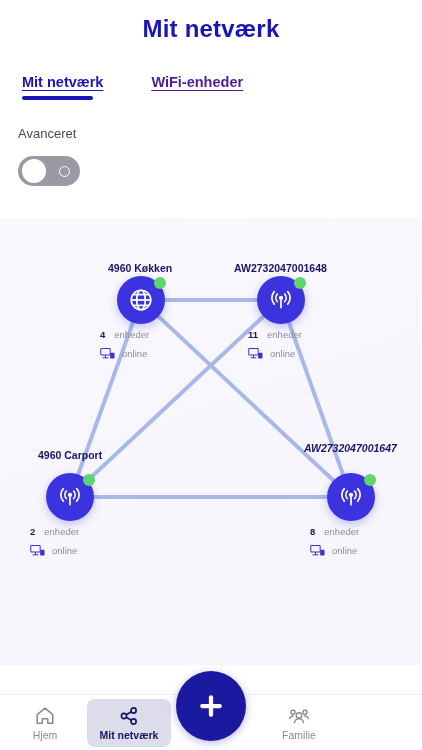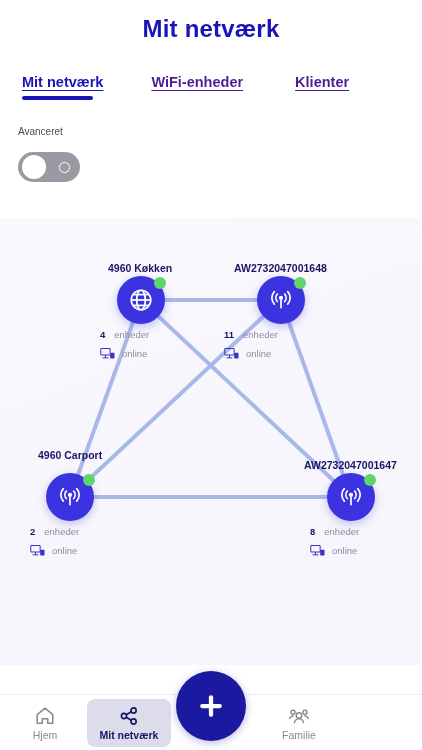--- a/index.html
+++ b/index.html
@@ -63,21 +63,21 @@
   }
   .tab-sp-1 { width: 40px; }
   .tab-sp-2 { width: 44px; }
 
   
   .advanced-block {
     background: #ffffff;
     padding: 10px 18px 16px 18px;
   }
   .advanced-label {
-    font-size: 10px;
+    font-size: 13px;
     color: #4a4a55;
     margin-bottom: 15px;
   }
   .toggle {
     width: 62px;
     height: 30px;
     border-radius: 15px;
     background: #9a9aa2;
     display: flex;
     align-items: center;
@@ -222,23 +222,20 @@
 <div class="tab-bar">
   <div class="tab active">
     <span>Mit netværk</span>
     <span class="tab-indicator"></span>
   </div>
   <div class="tab-sp-1"></div>
   <div class="tab">
     <span>WiFi-enheder</span>
   </div>
   <div class="tab-sp-2"></div>
-  <div class="tab">
-    <span>Klienter</span>
-  </div>
 </div>
 
 <div class="advanced-block">
   <div class="advanced-label">Avanceret</div>
   <div class="toggle">
     <div class="toggle-knob"></div>
     <div class="toggle-offdot"></div>
   </div>
 </div>
 
@@ -287,21 +284,21 @@
     <svg viewBox="0 0 24 24" fill="none" stroke="#ffffff" stroke-width="1.6" stroke-linecap="round">
       <circle cx="12" cy="10" r="2" fill="#ffffff" stroke="none"></circle>
       <path d="M8.6 6.6a5 5 0 0 0 0 6.8"></path>
       <path d="M15.4 6.6a5 5 0 0 1 0 6.8"></path>
       <path d="M5.8 4.2a8.6 8.6 0 0 0 0 11.6"></path>
       <path d="M18.2 4.2a8.6 8.6 0 0 1 0 11.6"></path>
       <line x1="12" y1="12" x2="12" y2="19"></line>
     </svg>
     <span class="status-dot"></span>
   </div>
-  <div class="node-meta" style="left:224px; top:111px;">
+  <div class="node-meta" style="left:248px; top:111px;">
     <div class="meta-row1">
       <span class="meta-count">11</span>
       <span>enheder</span>
     </div>
     <div class="meta-row2">
       <svg viewBox="0 0 22 18" fill="none" stroke="#3b33c8" stroke-width="1.4">
         <rect x="1" y="2" width="13" height="9" rx="1"></rect>
         <line x1="7.5" y1="11" x2="7.5" y2="15"></line>
         <line x1="3.5" y1="15" x2="11.5" y2="15"></line>
         <rect x="14" y="8" width="6" height="8" rx="1" fill="#3b33c8" stroke="none"></rect>
@@ -331,21 +328,21 @@
       <svg viewBox="0 0 22 18" fill="none" stroke="#3b33c8" stroke-width="1.4">
         <rect x="1" y="2" width="13" height="9" rx="1"></rect>
         <line x1="7.5" y1="11" x2="7.5" y2="15"></line>
         <line x1="3.5" y1="15" x2="11.5" y2="15"></line>
         <rect x="14" y="8" width="6" height="8" rx="1" fill="#3b33c8" stroke="none"></rect>
       </svg>
       <span>online</span>
     </div>
   </div>
 
-  <div class="node-label" style="left:304px; top:241px;">AW2732047001647</div>
+  <div class="node-label" style="left:304px; top:224px;font-style:italic;">AW2732047001647</div>
   <div class="node" style="left:327px; top:255px;">
     <svg viewBox="0 0 24 24" fill="none" stroke="#ffffff" stroke-width="1.6" stroke-linecap="round">
       <circle cx="12" cy="10" r="2" fill="#ffffff" stroke="none"></circle>
       <path d="M8.6 6.6a5 5 0 0 0 0 6.8"></path>
       <path d="M15.4 6.6a5 5 0 0 1 0 6.8"></path>
       <path d="M5.8 4.2a8.6 8.6 0 0 0 0 11.6"></path>
       <path d="M18.2 4.2a8.6 8.6 0 0 1 0 11.6"></path>
       <line x1="12" y1="12" x2="12" y2="19"></line>
     </svg>
     <span class="status-dot"></span>

